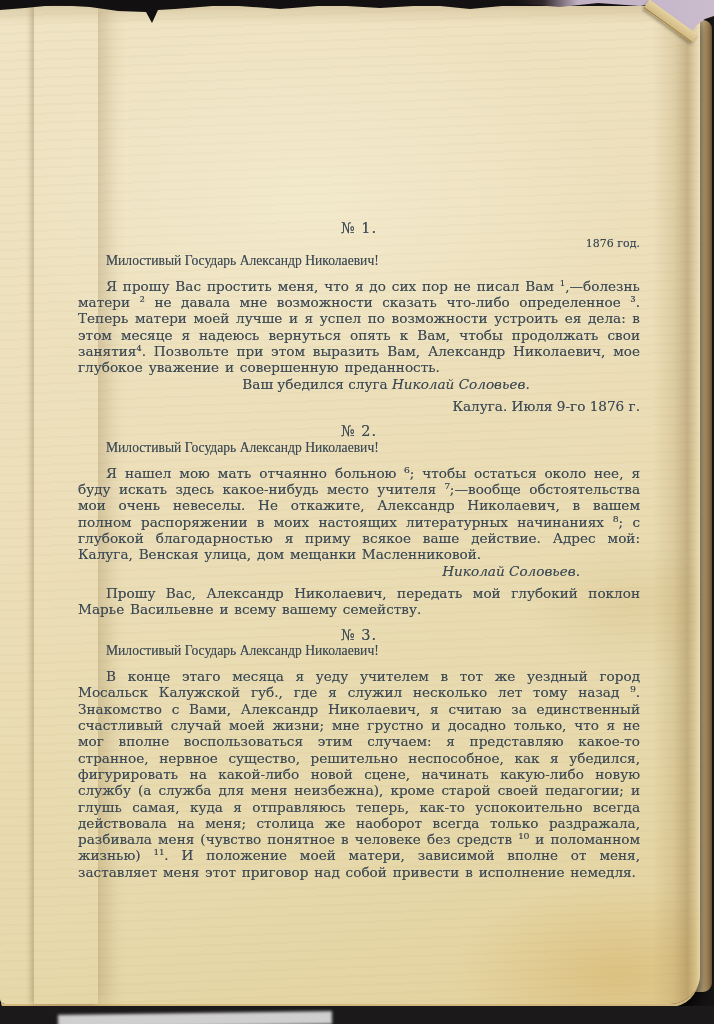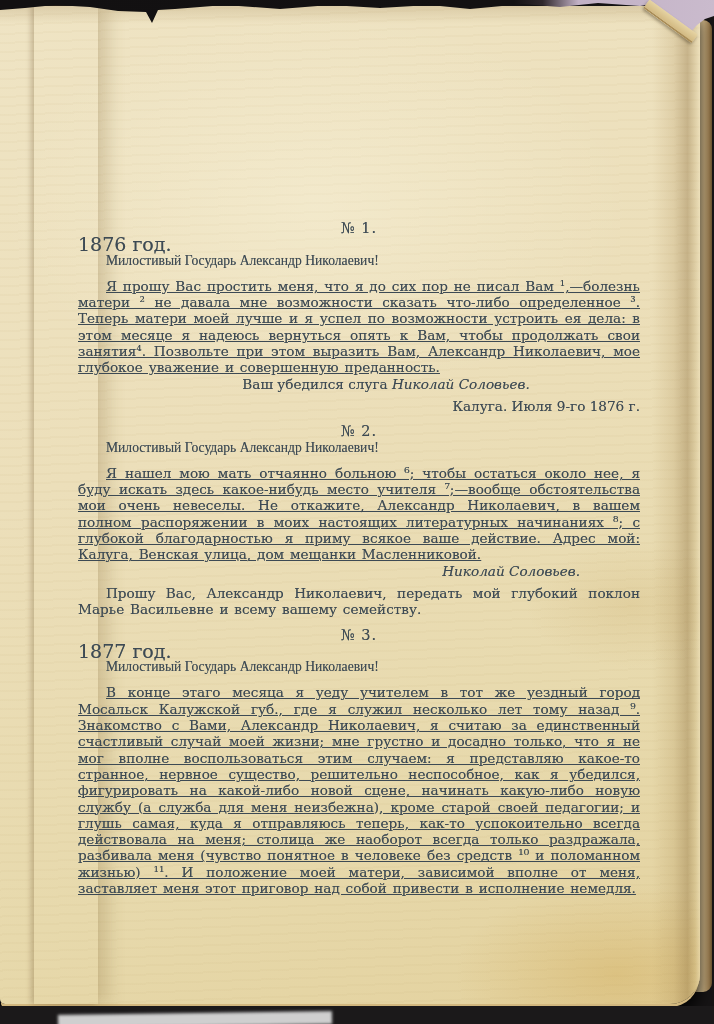--- a/index.html
+++ b/index.html
@@ -81,23 +81,23 @@
     position: absolute; left: 78px; top: 214px; width: 562px; z-index: 4;
     color: #3d4a54;
     font-size: 13.6px; line-height: 16.3px;
     text-shadow: 0 0 0.5px rgba(61,74,84,0.55);
   }
   .content p { margin: 0; }
   .letter-number {
     text-align: center; font-size: 14.5px; letter-spacing: 1px;
     margin: 0 0 6px 0;
   }
-  .letter-year { text-align: left; font-size: 19px; margin: 0 0 21px 0; }
+  .letter-year { text-align: right; font-size: 11px; margin: 0 0 21px 0; }
   .salutation { text-indent: 28px; margin: 0 0 9px 0 !important; font-family: Liberation Serif, serif; }
-  .body-par { text-align: justify; text-indent: 28px; word-spacing: 1.5px; text-decoration: underline; }
+  .body-par { text-align: justify; text-indent: 28px; word-spacing: 1.5px; }
   .signature-center { text-align: center; padding-left: 54px; }
   .signature-right { text-align: right; padding-right: 60px; }
   .sig-name { font-style: italic; }
   .postscript { text-align: justify; text-indent: 28px; word-spacing: 1.5px; margin-top: 6px !important; }
   .dateline { text-indent: 28px; margin-top: 6px !important; text-align: right; }
   .gap-before-number { margin-top: 9px !important; }
 </style>
 </head>
 <body>
 
@@ -123,21 +123,20 @@
       <div class="letter">
         <p class="letter-number gap-before-number">№ 2.</p>
         <p class="salutation" style="margin-top:14px">Милостивый Государь Александр Николаевич!</p>
         <p class="body-par">Я нашел мою мать отчаянно больною ⁶; чтобы остаться около нее, я буду искать здесь какое-нибудь место учителя ⁷;—вообще обстоятельства мои очень невеселы. Не откажите, Александр Николаевич, в вашем полном распоряжении в моих настоящих литературных начинаниях ⁸; с глубокой благодарностью я приму всякое ваше действие. Адрес мой: Калуга, Венская улица, дом мещанки Масленниковой.</p>
         <p class="signature-right"><span class="sig-name">Николай Соловьев.</span></p>
         <p class="postscript">Прошу Вас, Александр Николаевич, передать мой глубокий поклон Марье Васильевне и всему вашему семейству.</p>
       </div>
 
       <div class="letter">
         <p class="letter-number gap-before-number">№ 3.</p>
-        <p class="letter-year">1877 год.</p>
         <p class="salutation">Милостивый Государь Александр Николаевич!</p>
         <p class="body-par">В конце этаго месяца я уеду учителем в тот же уездный город Мосальск Калужской губ., где я служил несколько лет тому назад ⁹. Знакомство с Вами, Александр Николаевич, я считаю за единственный счастливый случай моей жизни; мне грустно и досадно только, что я не мог вполне воспользоваться этим случаем: я представляю какое-то странное, нервное существо, решительно неспособное, как я убедился, фигурировать на какой-либо новой сцене, начинать какую-либо новую службу (а служба для меня неизбежна), кроме старой своей педагогии; и глушь самая, куда я отправляюсь теперь, как-то успокоительно всегда действовала на меня; столица же наоборот всегда только раздражала, разбивала меня (чувство понятное в человеке без средств ¹⁰ и поломанном жизнью) ¹¹. И положение моей матери, зависимой вполне от меня, заставляет меня этот приговор над собой привести в исполнение немедля.</p>
       </div>
 
     </div>
   </div>
 
   <div class="top-backdrop"></div>
   <div class="corner-flap"></div>
 

